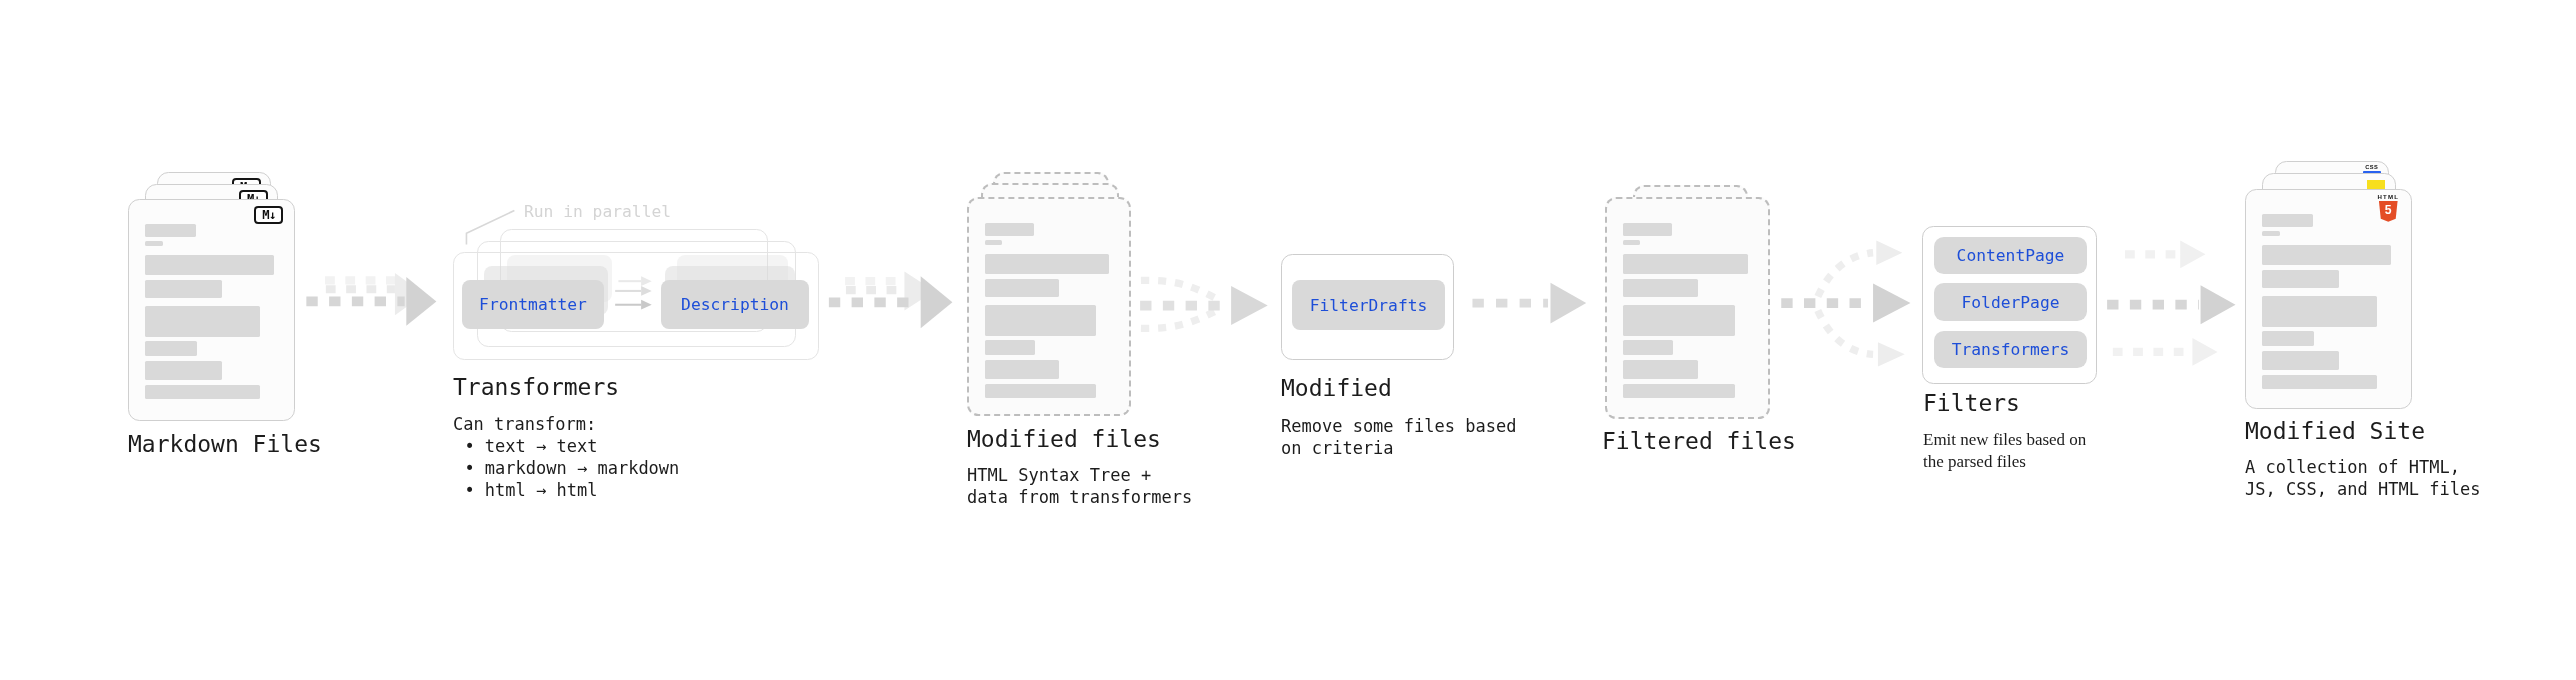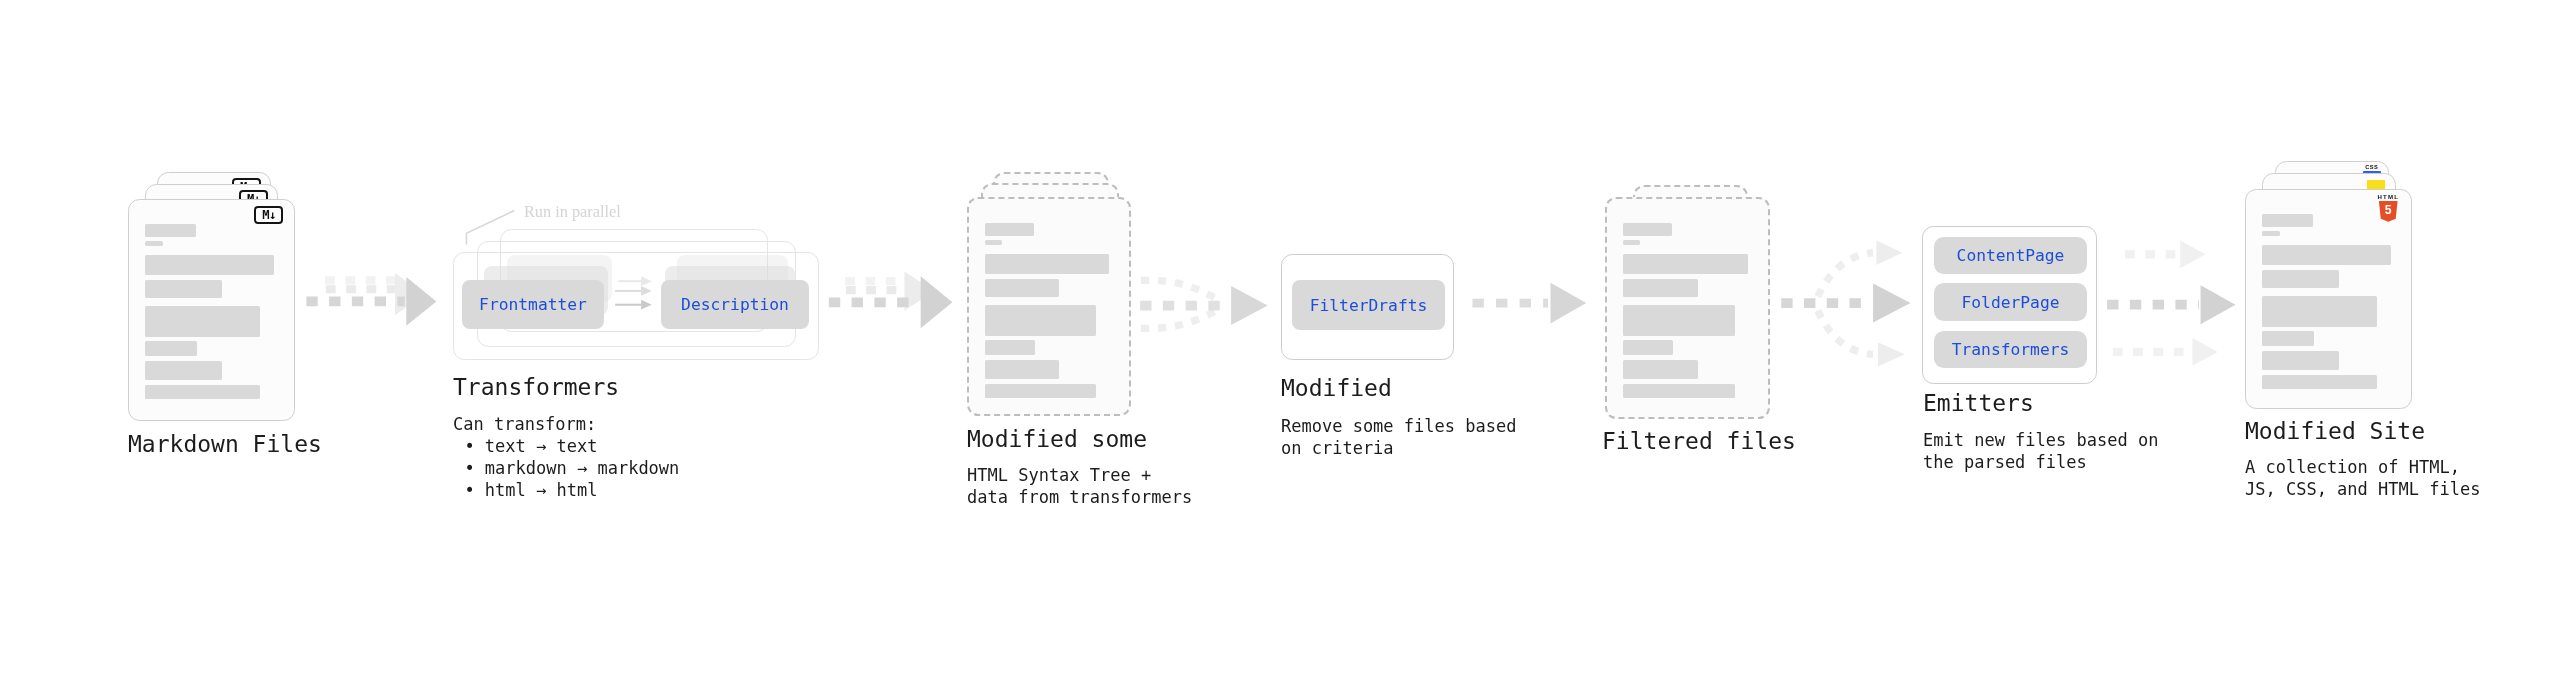--- a/index.html
+++ b/index.html
@@ -139,21 +139,21 @@
           <div class="bar" style="width: 87%; height: 31px; margin-bottom: 4.1px;"></div>
           <div class="bar" style="width: 39%; height: 15.4px; margin-bottom: 4.9px;"></div>
           <div class="bar" style="width: 58%; height: 18.7px; margin-bottom: 5.7px;"></div>
           <div class="bar" style="width: 87%; height: 14px; margin-bottom: 0px;"></div>
         </div>
     </div>
     <div class="label" style="left:128px;top:431px;">Markdown Files</div>
   </div>
 
   <div>
-    <div class="note" style="left:524px;top:202px;font-family:Liberation Serif, serif;">Run in parallel</div>
+    <div class="note" style="left:524px;top:202px;">Run in parallel</div>
     <div class="panel" style="left:500px;top:229px;width:268px;height:103px;"></div>
     <div class="panel" style="left:477px;top:241px;width:319px;height:106px;"></div>
     <div class="panel" style="left:453px;top:252px;width:366px;height:108px;"></div>
 
     <div class="btn ghost2" style="left:507px;top:255px;width:105px;height:47px;"></div>
     <div class="btn ghost1" style="left:484px;top:266px;width:124px;height:49px;"></div>
     <div class="btn" style="left:462px;top:280px;width:142px;height:49px;">Frontmatter</div>
 
     <div class="btn ghost2" style="left:677px;top:255px;width:111px;height:47px;"></div>
     <div class="btn ghost1" style="left:665px;top:266px;width:130px;height:49px;"></div>
@@ -176,21 +176,21 @@
           <div class="bar" style="width: 38%; height: 12.2px; margin-bottom: 4.1px;"></div>
           <div class="bar" style="width: 13%; height: 5.7px; margin-bottom: 9px;"></div>
           <div class="bar" style="width: 97%; height: 19.5px; margin-bottom: 4.9px;"></div>
           <div class="bar" style="width: 58%; height: 18.7px; margin-bottom: 7.3px;"></div>
           <div class="bar" style="width: 87%; height: 31px; margin-bottom: 4.1px;"></div>
           <div class="bar" style="width: 39%; height: 15.4px; margin-bottom: 4.9px;"></div>
           <div class="bar" style="width: 58%; height: 18.7px; margin-bottom: 5.7px;"></div>
           <div class="bar" style="width: 87%; height: 14px; margin-bottom: 0px;"></div>
         </div>
     </div>
-    <div class="label" style="left:967px;top:426px;">Modified some</div>
+    <div class="label" style="left:967px;top:426px;">Modified files</div>
     <div class="desc" style="left:967px;top:464px;">
       <div>HTML Syntax Tree +</div>
       <div>data from transformers</div>
     </div>
   </div>
 
   <div>
     <div class="panel dark" style="left:1281px;top:254px;width:173px;height:106px;"></div>
     <div class="btn" style="left:1292px;top:280px;width:153px;height:50px;">FilterDrafts</div>
     <div class="label" style="left:1281px;top:375px;">Modified</div>
@@ -215,22 +215,22 @@
         </div>
     </div>
     <div class="label" style="left:1602px;top:428px;text-align:right;">Filtered files</div>
   </div>
 
   <div>
     <div class="panel dark" style="left:1922px;top:226px;width:175px;height:158px;"></div>
     <div class="btn emit" style="left:1934px;top:237px;width:153px;height:37px;">ContentPage</div>
     <div class="btn emit" style="left:1934px;top:283px;width:153px;height:38px;">FolderPage</div>
     <div class="btn emit" style="left:1934px;top:331px;width:153px;height:37px;">Transformers</div>
-    <div class="label" style="left:1923px;top:390px;">Emitters</div>
-    <div class="desc" style="left:1923px;top:429px;">
+    <div class="label" style="left:1923px;top:390px;">Filters</div>
+    <div class="desc" style="left:1923px;top:429px;font-family:Liberation Serif, serif;">
       <div>Emit new files based on</div>
       <div>the parsed files</div>
     </div>
   </div>
 
   <div>
     <div class="card" style="left:2275px;top:161px;width:114px;height:199px;">
       <div class="css-wrap" style="right:7.3px;top:2.4px;">
         <div class="css-text">CSS</div>
         <div class="css-bar"></div>

